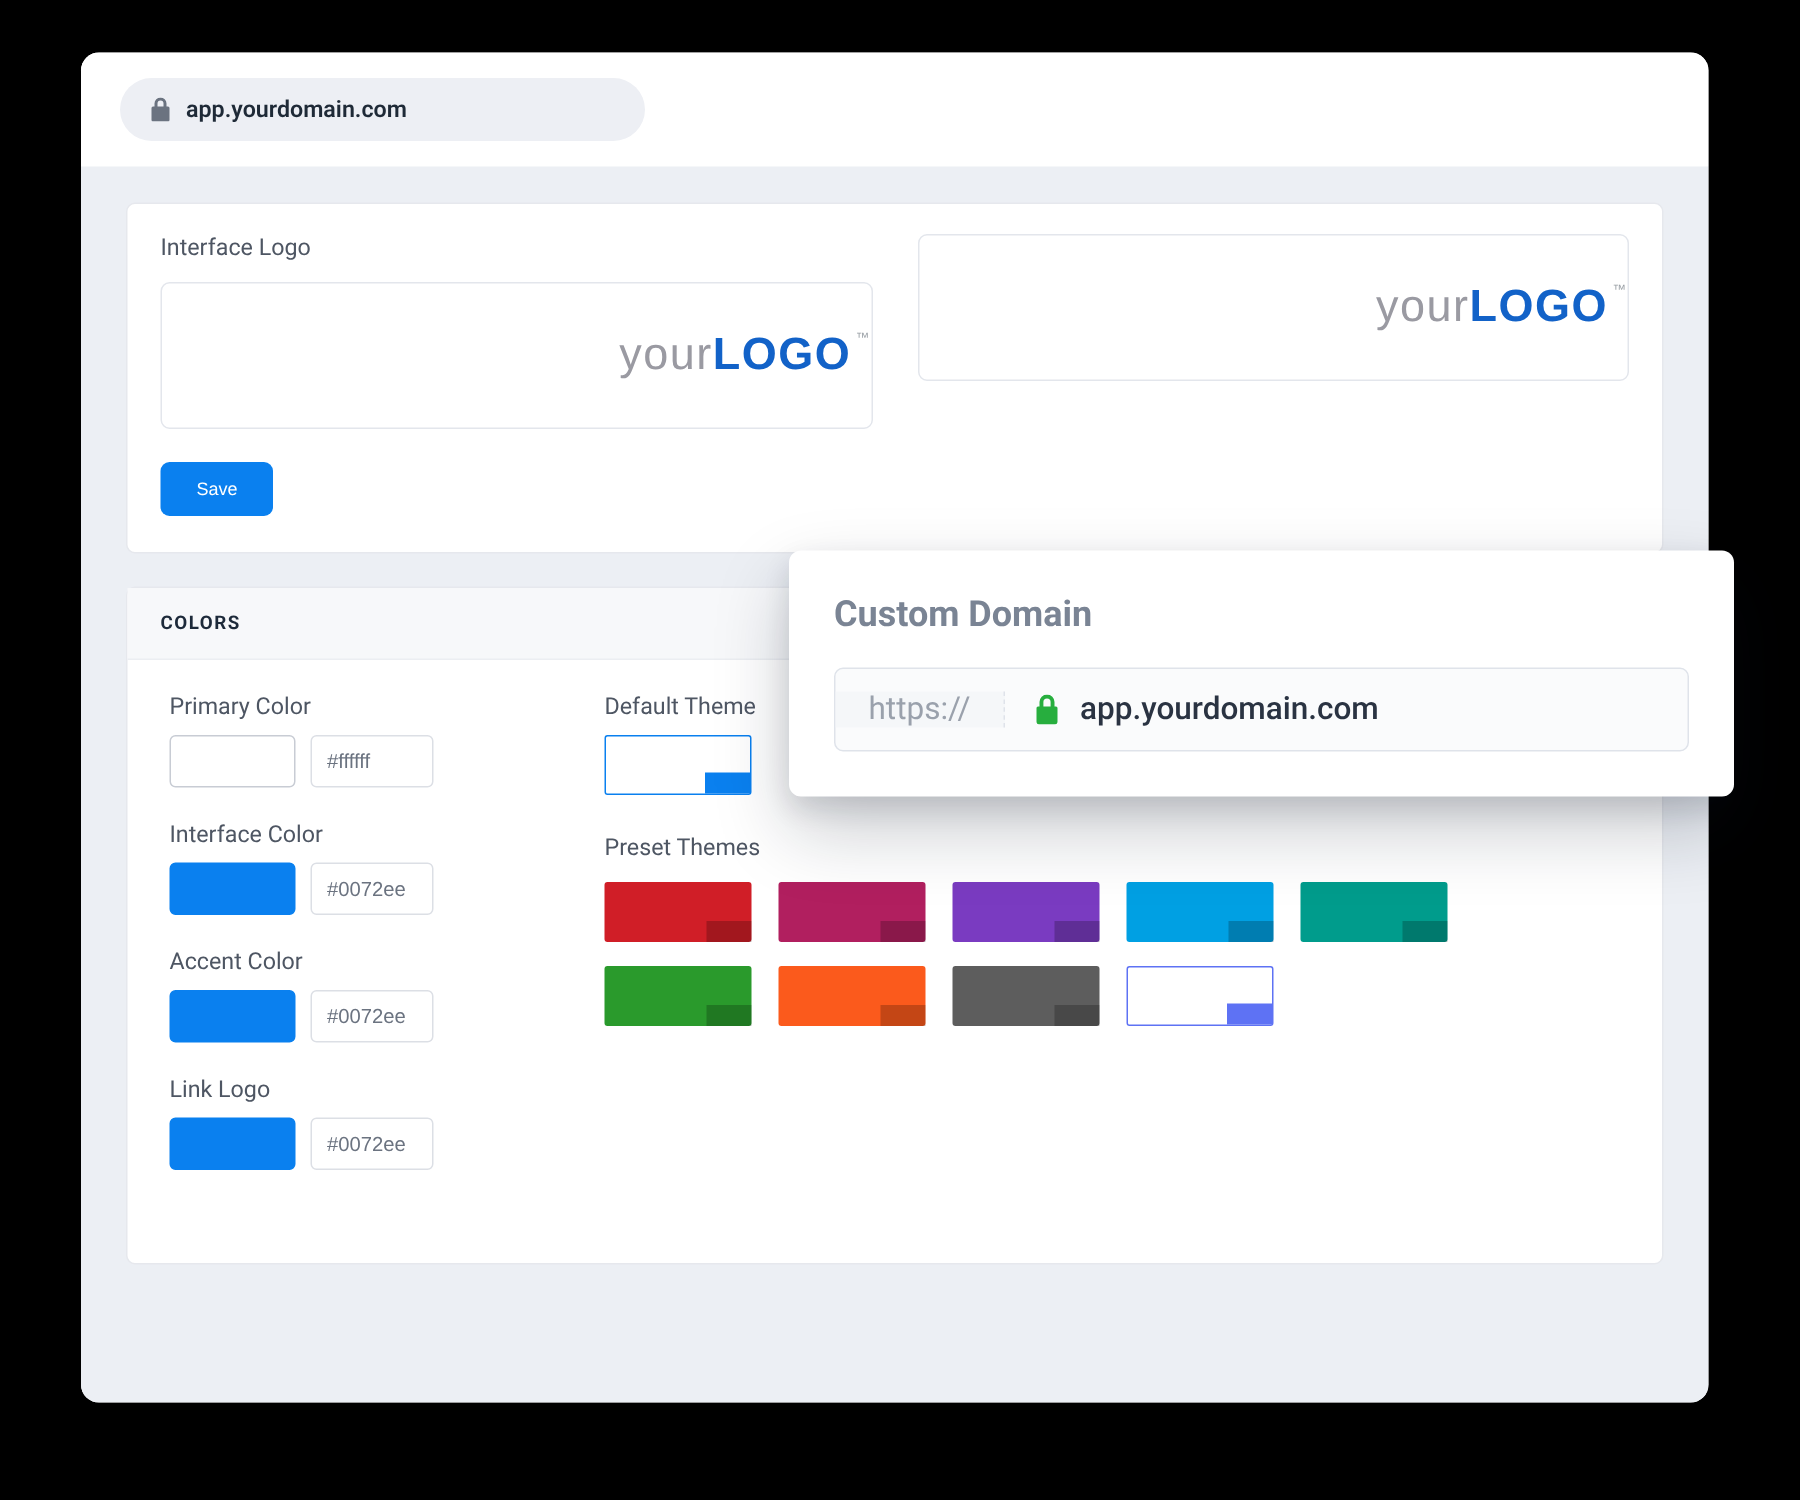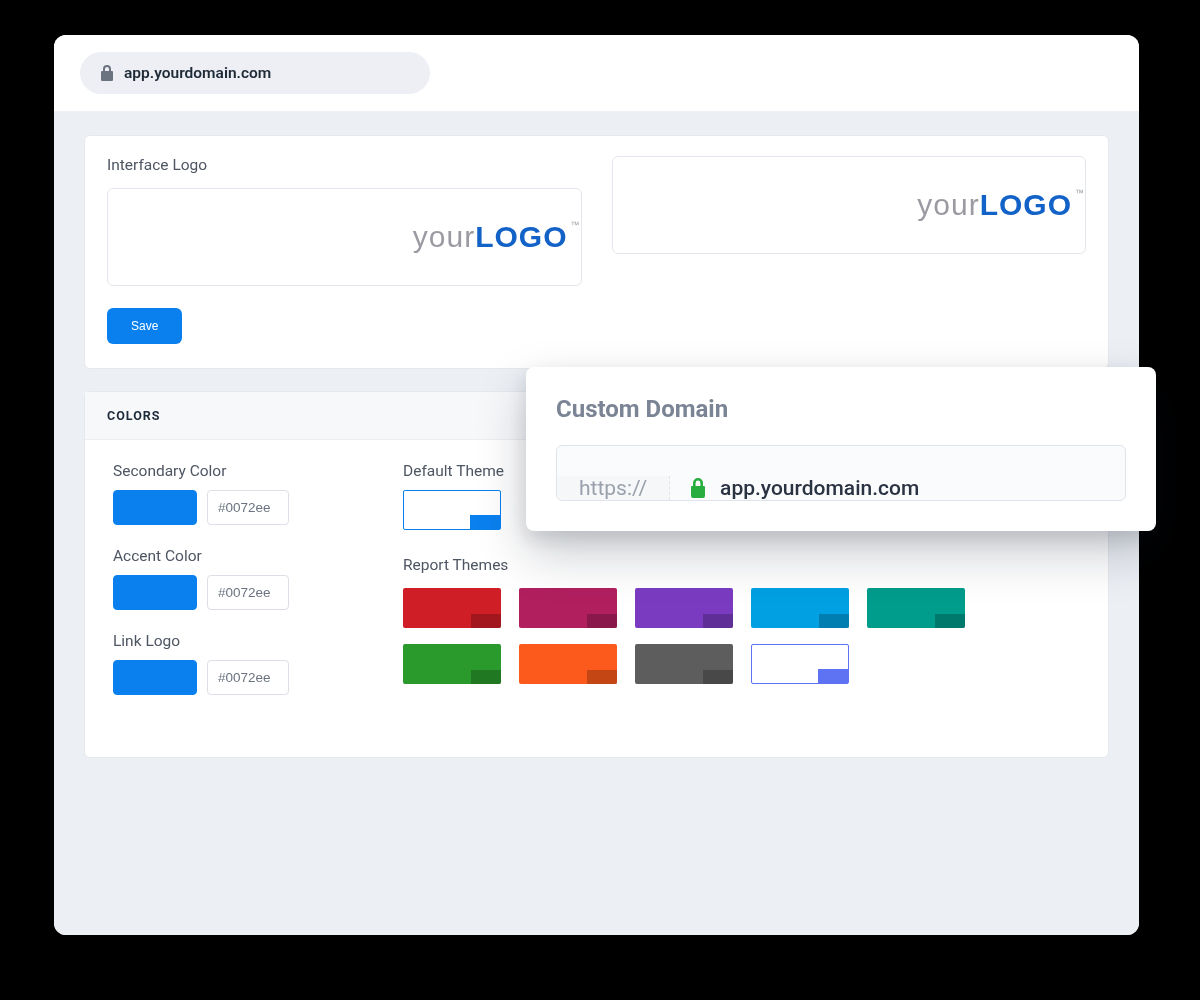--- a/index.html
+++ b/index.html
@@ -191,21 +191,21 @@
       padding: 28px 30px 30px;
     }
     .floating-title {
       color: #7a8494;
       font-size: 24px;
       font-weight: 700;
       margin-bottom: 22px;
     }
     .domain-input {
       display: flex;
-      align-items: flex-end;
+      align-items: center;
       border: 1px solid #dfe3ea;
       border-radius: 6px;
       height: 56px;
       background: #fafbfc;
       overflow: hidden;
     }
     .proto {
       display: flex; align-items: center;
       padding: 0 22px;
       color: #9aa1ac;
@@ -260,23 +260,30 @@
       </div>
     </div>
 
     <div class="panel">
       <div class="panel-header">
         <div class="panel-title">COLORS</div>
       </div>
       <div class="colors-body">
         <div class="colors-left">
 
-
           <div class="color-item">
-            <div class="color-label">Secondary Color</div>
+            <div class="color-label">Primary Color</div>
+            <div class="color-controls">
+              <div class="swatch"></div>
+              <input class="hex-input" value="#ffffff" style="">
+            </div>
+          </div>
+
+          <div class="color-item">
+            <div class="color-label">Interface Color</div>
             <div class="color-controls">
               <div class="swatch" id="sw-sec" style="background: rgb(10, 128, 239); border-color: rgb(10, 128, 239);"></div>
               <input class="hex-input" value="#0072ee" style="">
             </div>
           </div>
 
           <div class="color-item">
             <div class="color-label">Accent Color</div>
             <div class="color-controls">
               <div class="swatch" id="sw-acc" style="background: rgb(10, 128, 239); border-color: rgb(10, 128, 239);"></div>
@@ -294,21 +301,21 @@
         </div>
 
         <div class="colors-right">
           <div class="color-label">Default Theme</div>
           <div class="theme-row">
             <div class="theme-chip bordered default" style="background:#fff;border-color:#0a80ef">
                 <div class="dog"></div>
               </div>
           </div>
 
-          <div class="preset-label">Report Themes</div>
+          <div class="preset-label">Preset Themes</div>
           <div class="theme-row" id="preset-row-1">
               <div class="theme-chip" style="background: rgb(208, 30, 39);">
                 <div class="dog"></div>
               </div>
               <div class="theme-chip" style="background: rgb(177, 31, 95);">
                 <div class="dog"></div>
               </div>
               <div class="theme-chip" style="background: rgb(122, 59, 193);">
                 <div class="dog"></div>
               </div>

